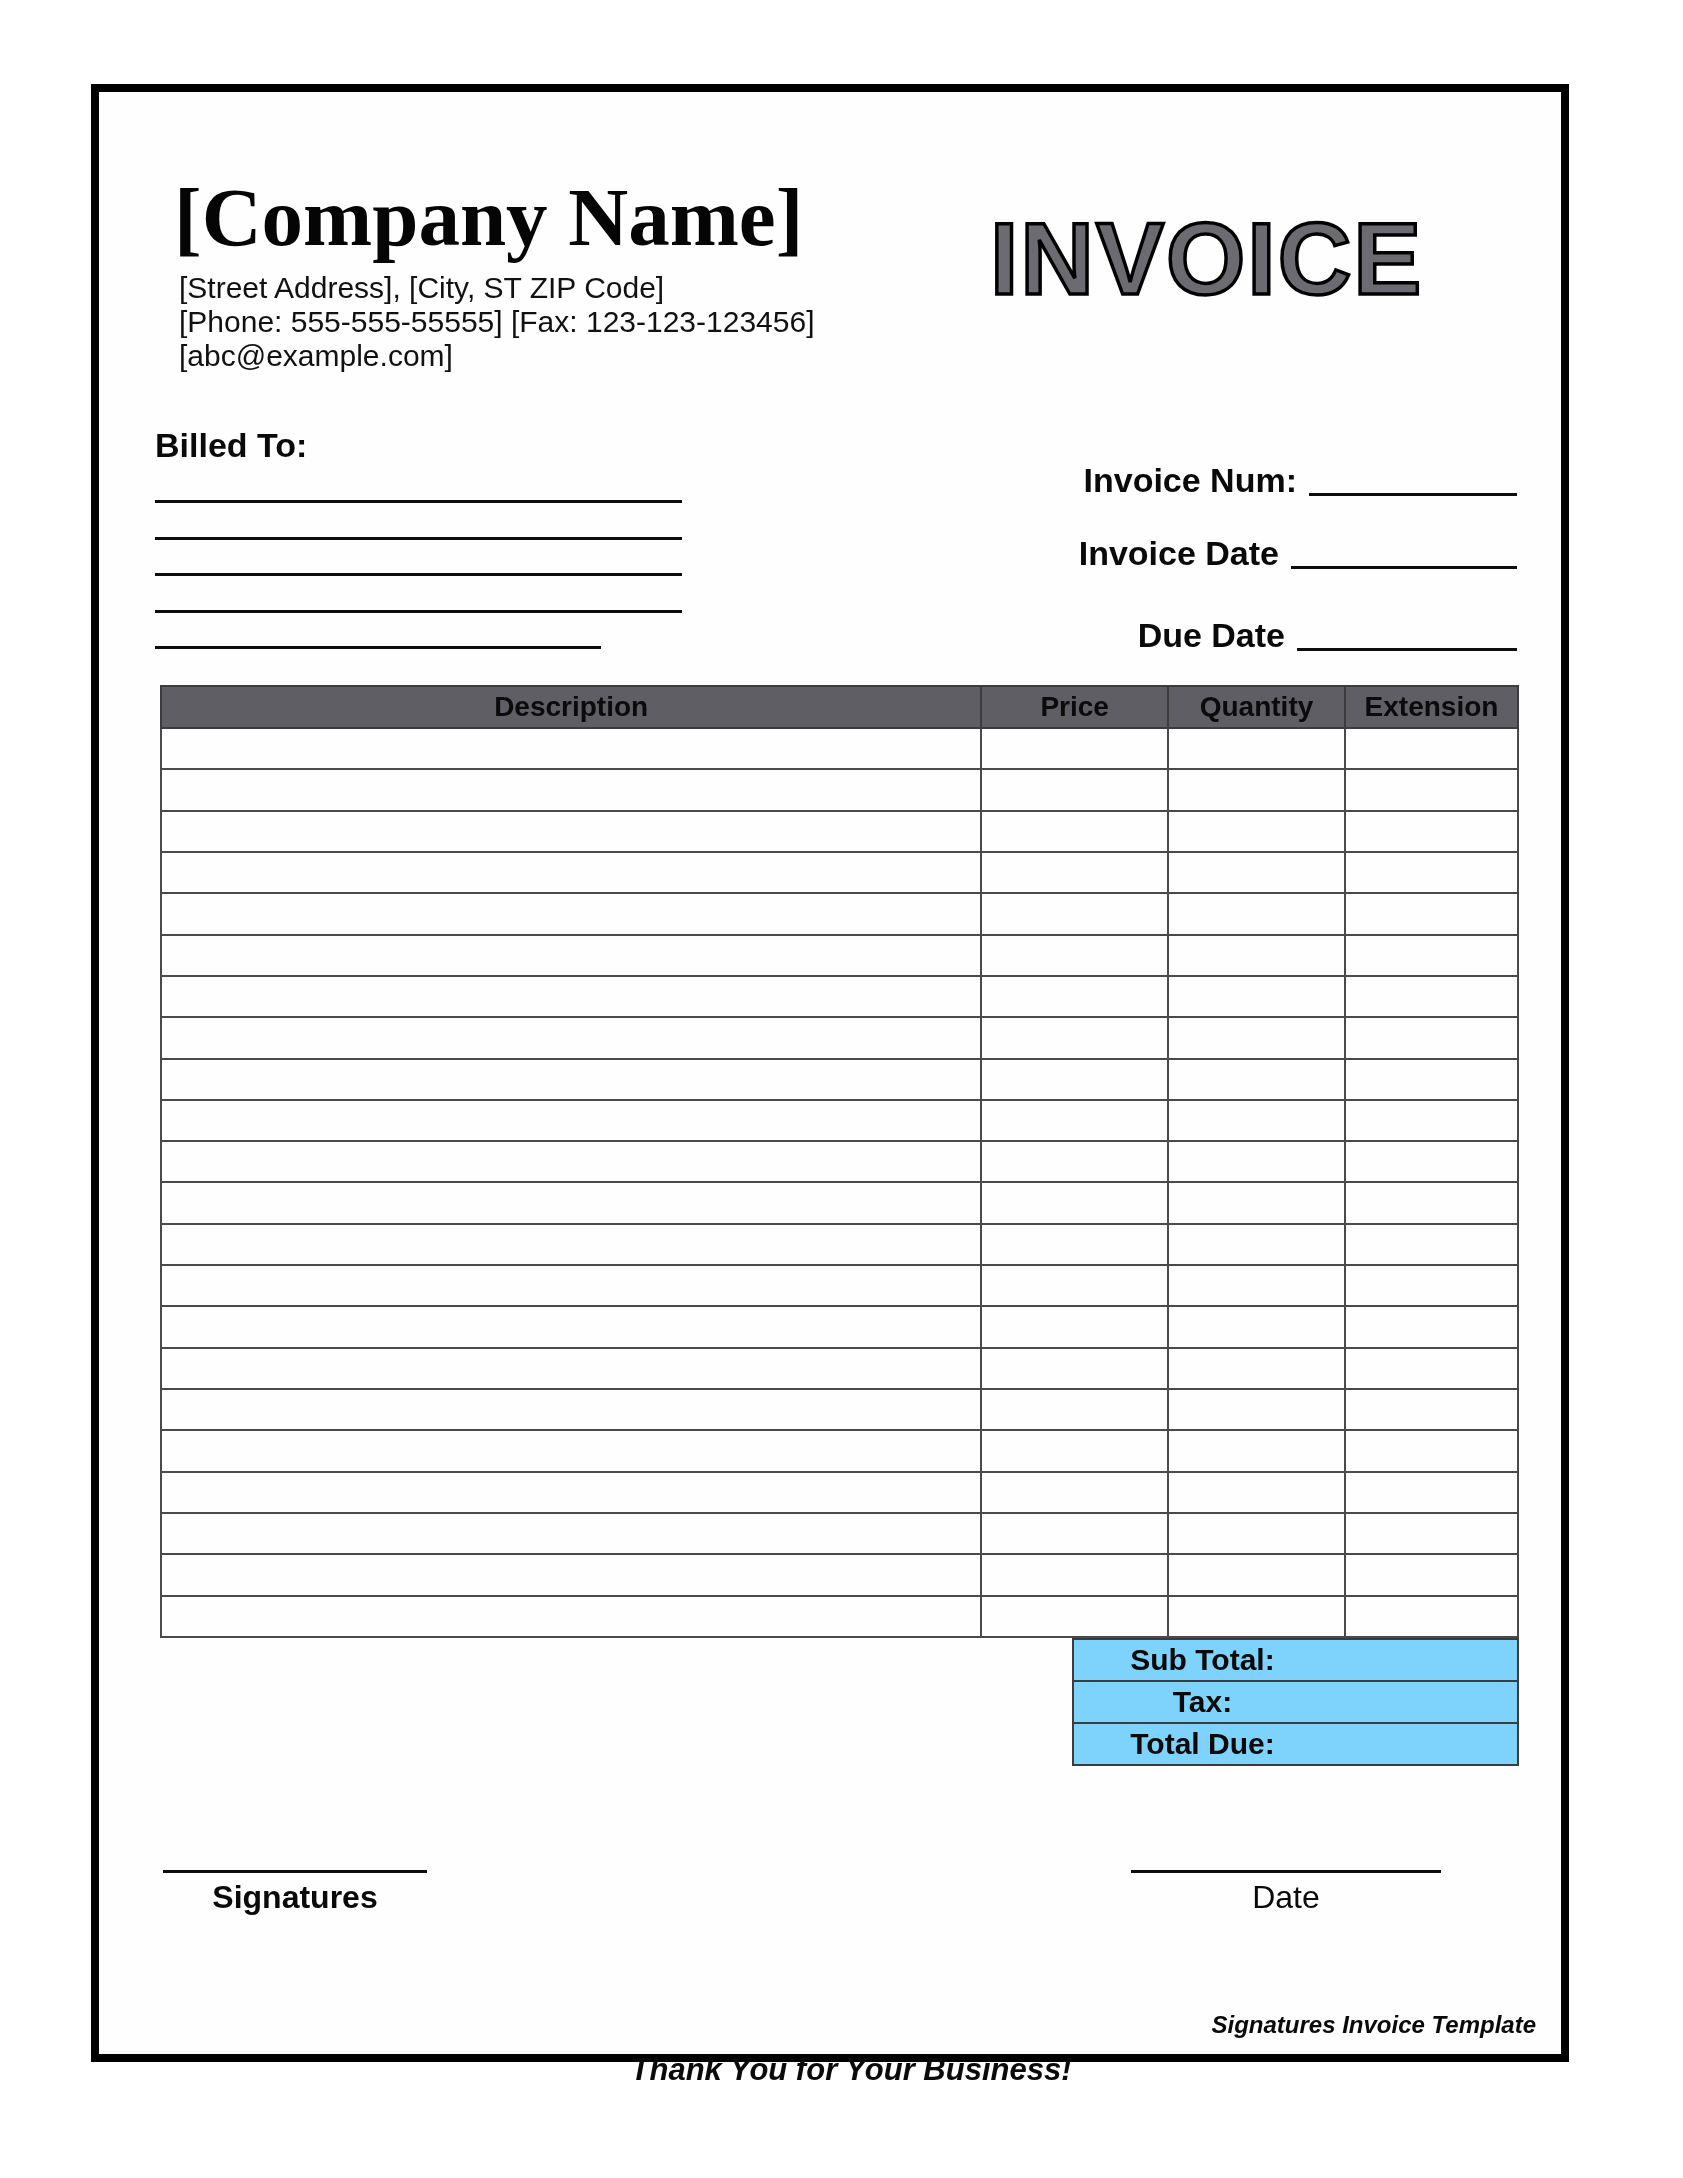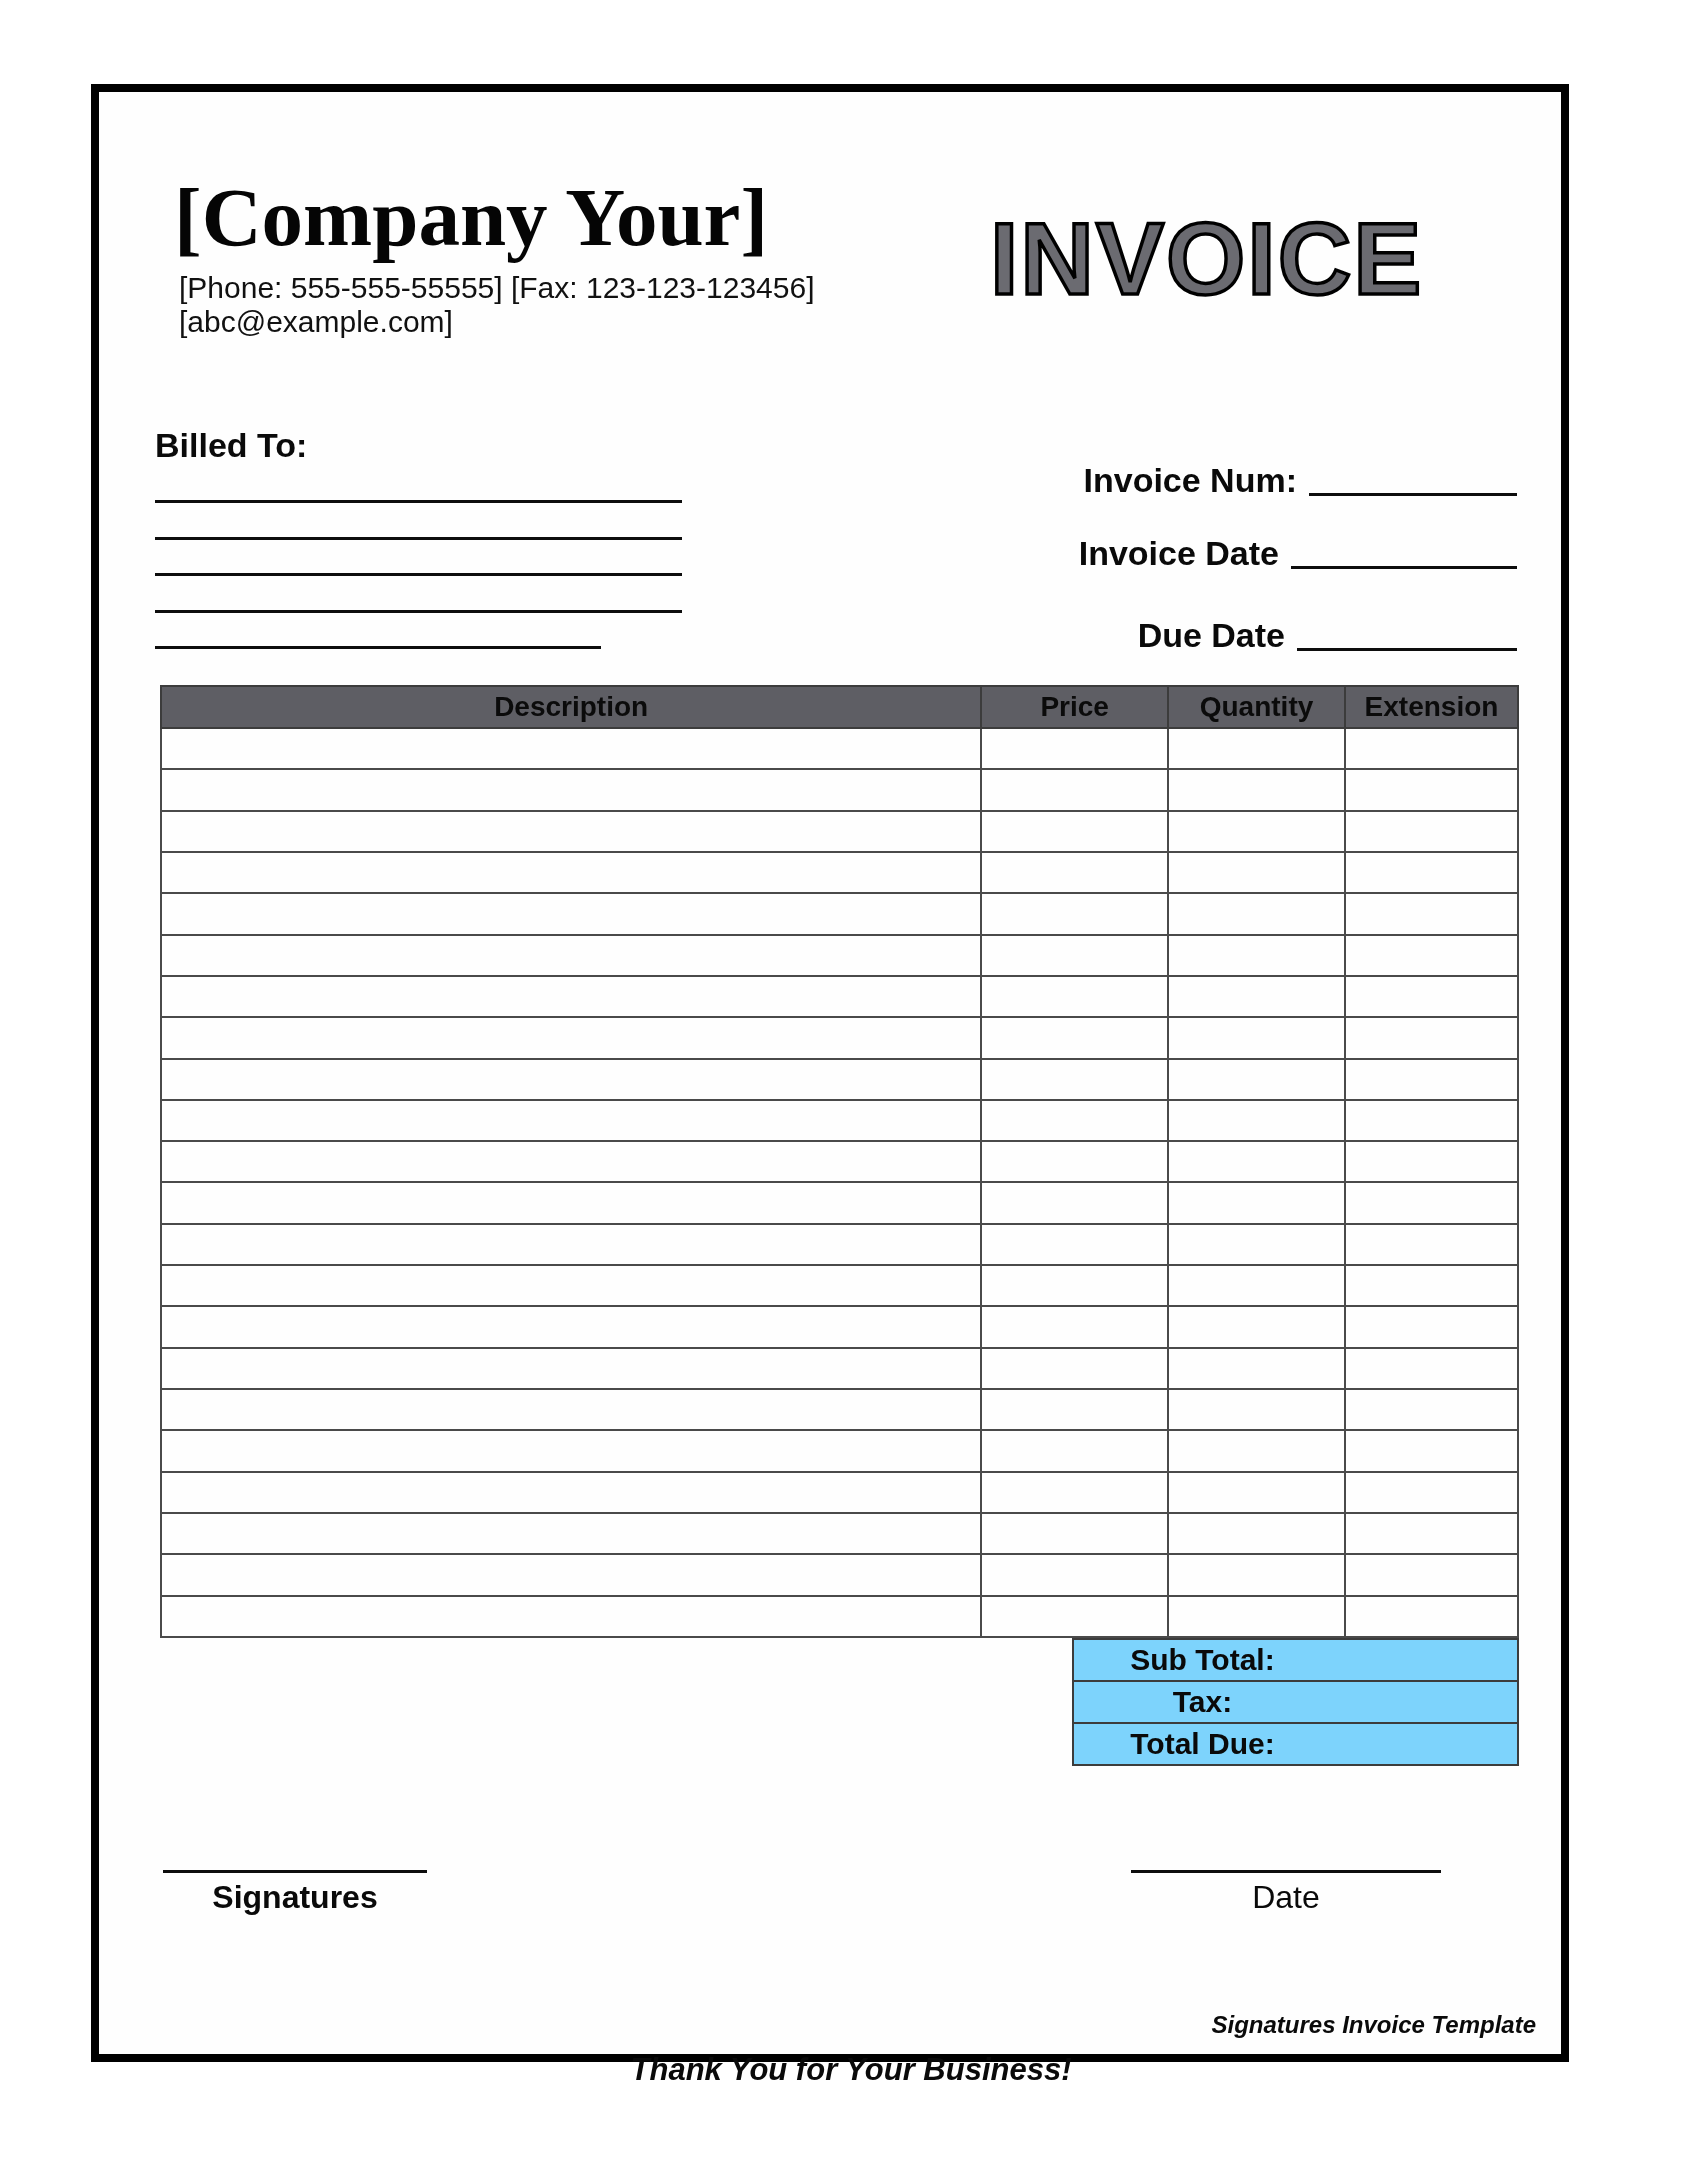--- a/index.html
+++ b/index.html
@@ -74,23 +74,24 @@
   .footer-template{
     position:absolute;right:147px;top:2011px;text-align:right;
     font-size:24px;font-weight:bold;font-style:italic;white-space:nowrap;
   }
 </style>
 </head>
 <body style="--header-bg: #5e5e64; --invoice-fill: #6b6b71;">
 
 <div class="page-border"></div>
 
-<div class="company-name">[Company Your]</div>
+<div class="company-name">[Company Name]</div>
 
 <div class="company-details">
+  <div>[Street Address], [City, ST ZIP Code]</div>
   <div>[Phone: 555-555-55555] [Fax: 123-123-123456]</div>
   <div>[abc@example.com]</div>
 </div>
 
 <div class="invoice-title">INVOICE</div>
 
 <div class="billed-to-label">Billed To:</div>
 <div class="billed-lines">
     <div class="billed-line" style="top: 500px;"></div>
     <div class="billed-line" style="top: 537px;"></div>

